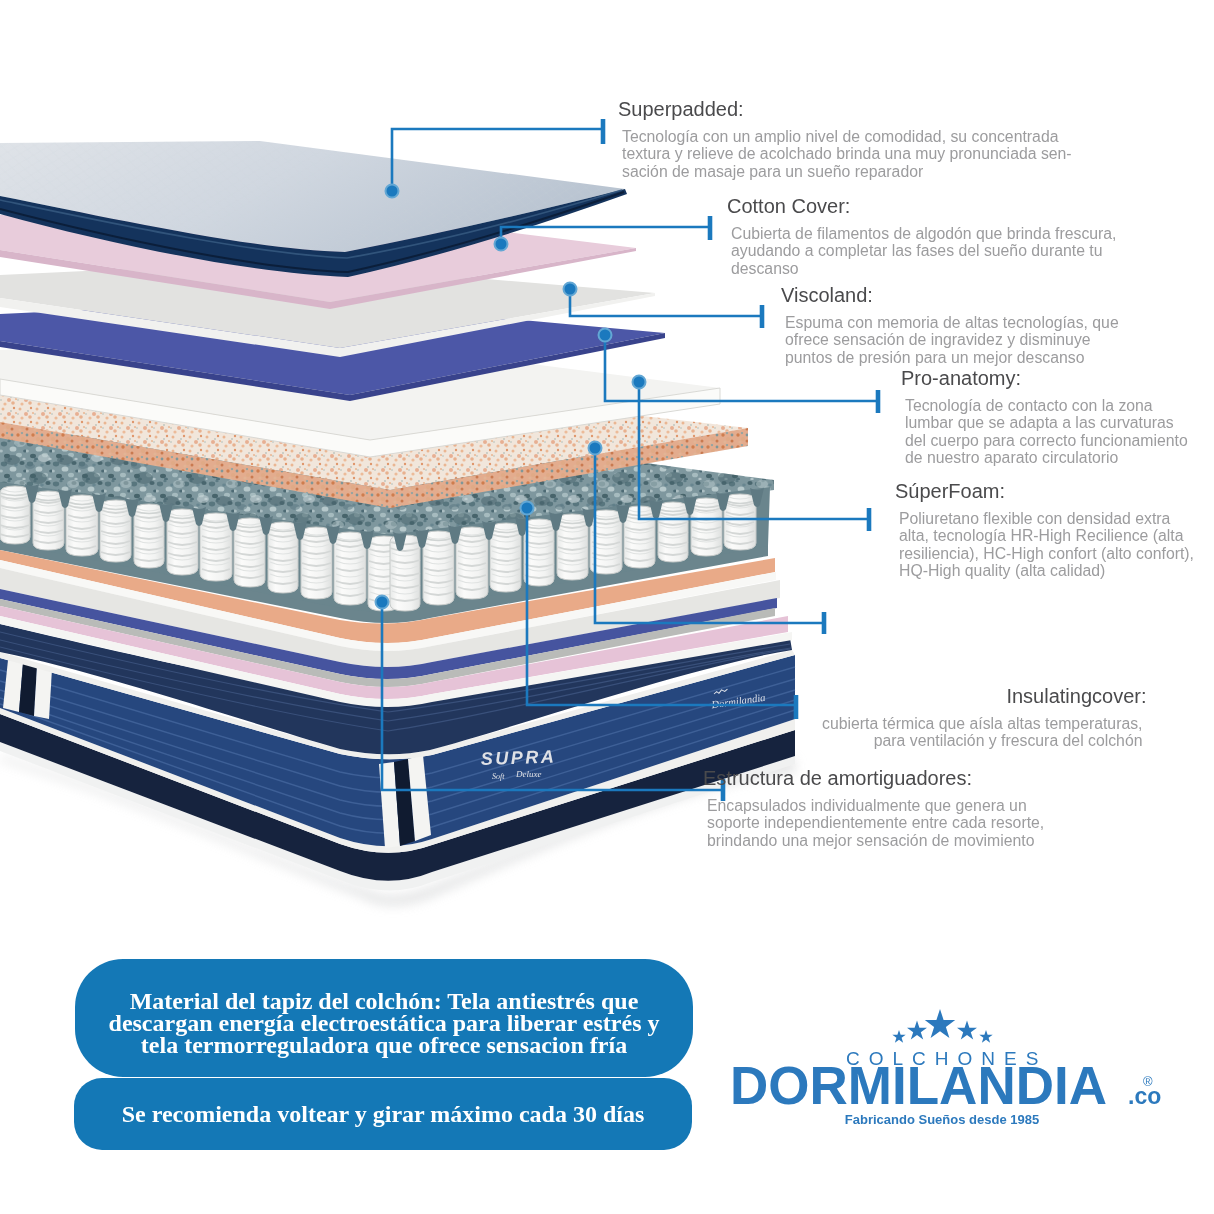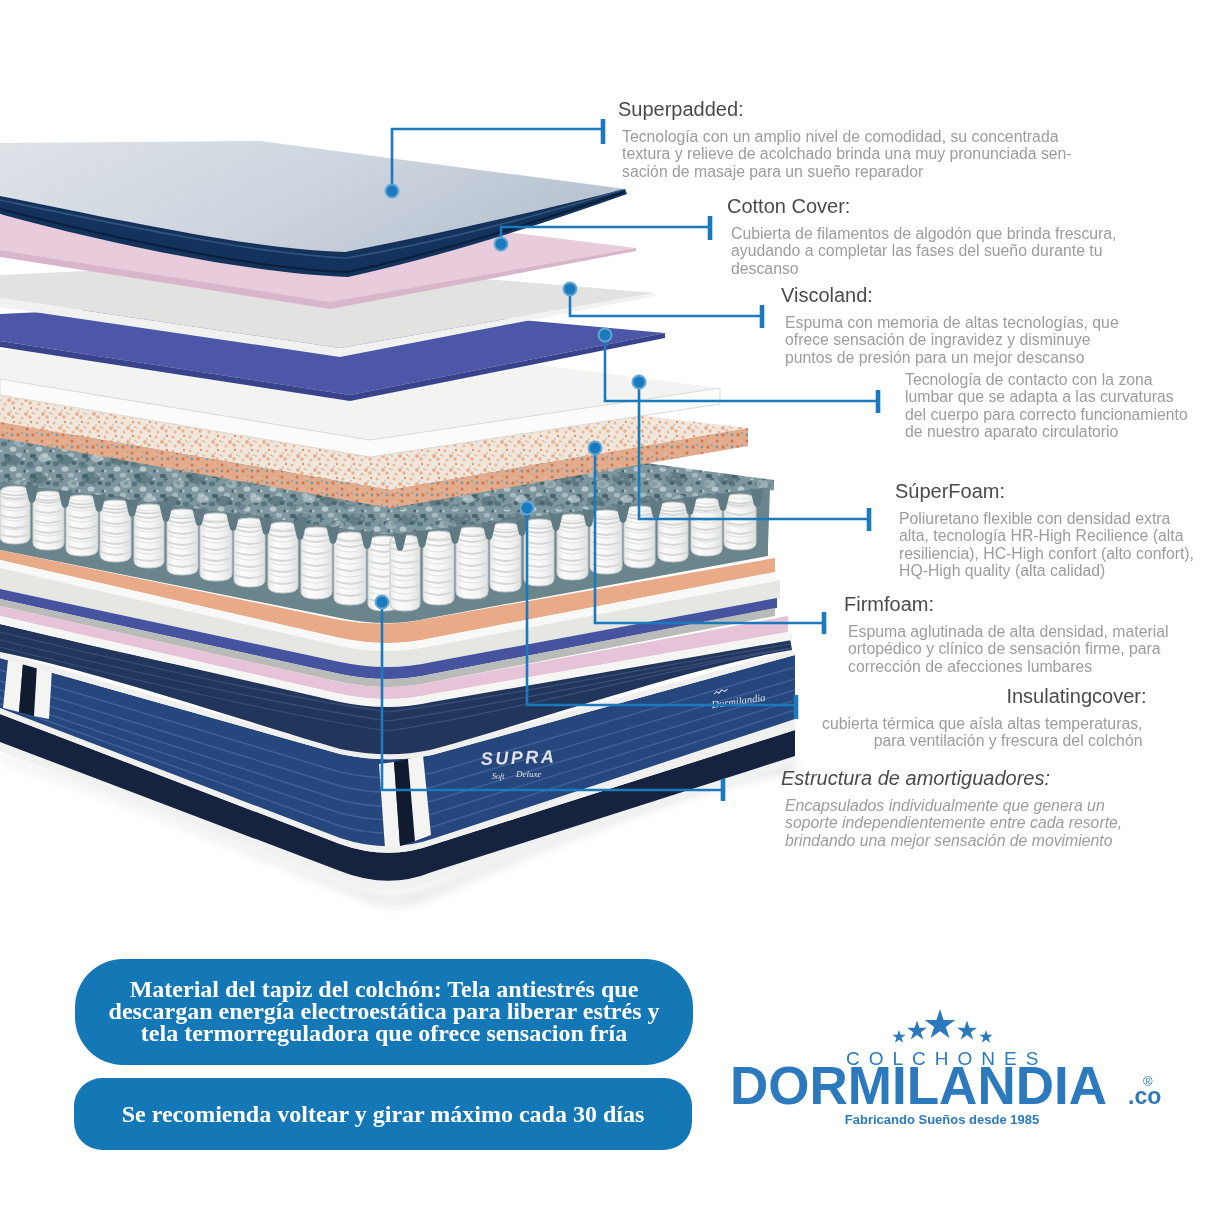--- a/index.html
+++ b/index.html
@@ -525,52 +525,47 @@
  ayudando a completar las fases del sueño durante tu<br>
  descanso</p>
 </div>
 <div class="lbl" style="left:777px;top:280px;">
  <h3>Viscoland:</h3>
  <p>Espuma con memoria de altas tecnologías, que<br>
  ofrece sensación de ingravidez y disminuye<br>
  puntos de presión para un mejor descanso</p>
 </div>
 <div class="lbl" style="left:897px;top:363px;">
+ <h3>Pro-anatomy:</h3>
  <p>Tecnología de contacto con la zona<br>
  lumbar que se adapta a las curvaturas<br>
  del cuerpo para correcto funcionamiento<br>
  de nuestro aparato circulatorio</p>
 </div>
 <div class="lbl" style="left:891px;top:476px;">
  <h3>SúperFoam:</h3>
  <p>Poliuretano flexible con densidad extra<br>
  alta, tecnología HR-High Recilience (alta<br>
  resiliencia), HC-High confort (alto confort),<br>
  HQ-High quality (alta calidad)</p>
 </div>
-<div class="lbl" style="left:840px;top:589px;">
- <h3>Firmfoam:</h3>
- <p>Espuma aglutinada de alta densidad, material<br>
- ortopédico y clínico de sensación firme, para<br>
- corrección de afecciones lumbares</p>
-</div>
 <div class="lbl" style="left:814px;top:681px;text-align:right;">
  <h3>Insulatingcover:</h3>
  <p>cubierta térmica que aísla altas temperaturas,<br>
  para ventilación y frescura del colchón</p>
 </div>
-<div class="lbl" style="left:777px;top:763px;font-style:italic;">
+<div class="lbl" style="left:699px;top:763px;">
  <h3>Estructura de amortiguadores:</h3>
  <p>Encapsulados individualmente que genera un<br>
  soporte independientemente entre cada resorte,<br>
  brindando una mejor sensación de movimiento</p>
 </div>
 
 <div class="pill" style="left:75px;top:959px;width:618px;height:106px;border-radius:48px;
- font-size:24px;line-height:21.8px;padding-top:0;display:flex;align-items:center;justify-content:center;">
+ font-size:24px;line-height:21.8px;padding-top:12px;display:flex;align-items:center;justify-content:center;">
  <div>Material del tapiz del colchón: Tela antiestrés que<br>
  descargan energía electroestática para liberar estrés y<br>
  tela termorreguladora que ofrece sensacion fría</div>
 </div>
 <div class="pill" style="left:74px;top:1078px;width:618px;height:72px;border-radius:28px;
  font-size:24px;display:flex;align-items:center;justify-content:center;text-align:center;">
  <div>Se recomienda voltear y girar máximo cada 30 días</div>
 </div>
 
 <svg width="480" height="190" viewBox="0 0 480 190" style="left:700px;top:985px;">

